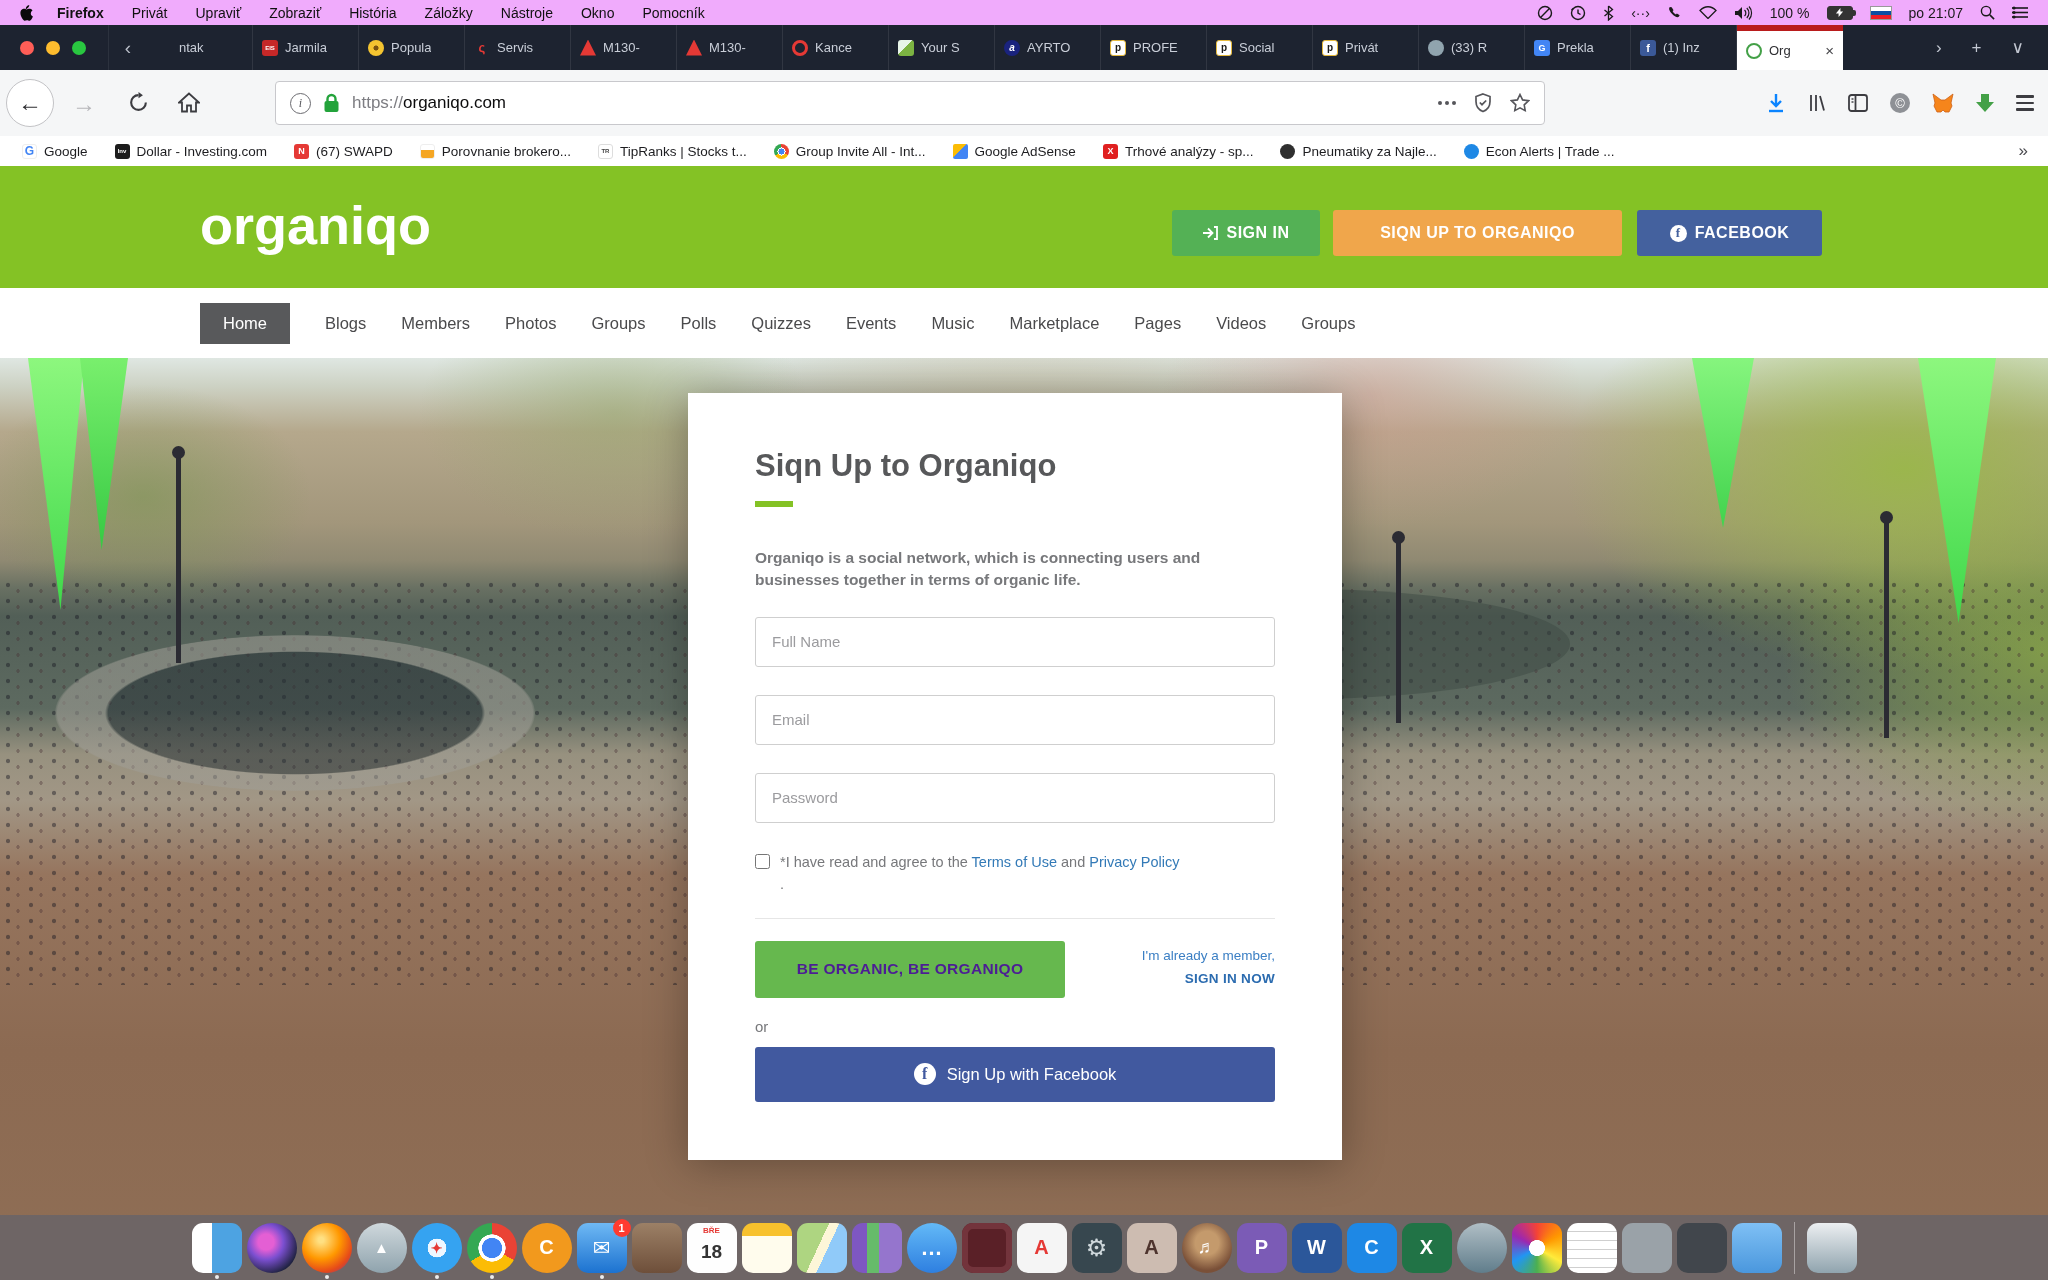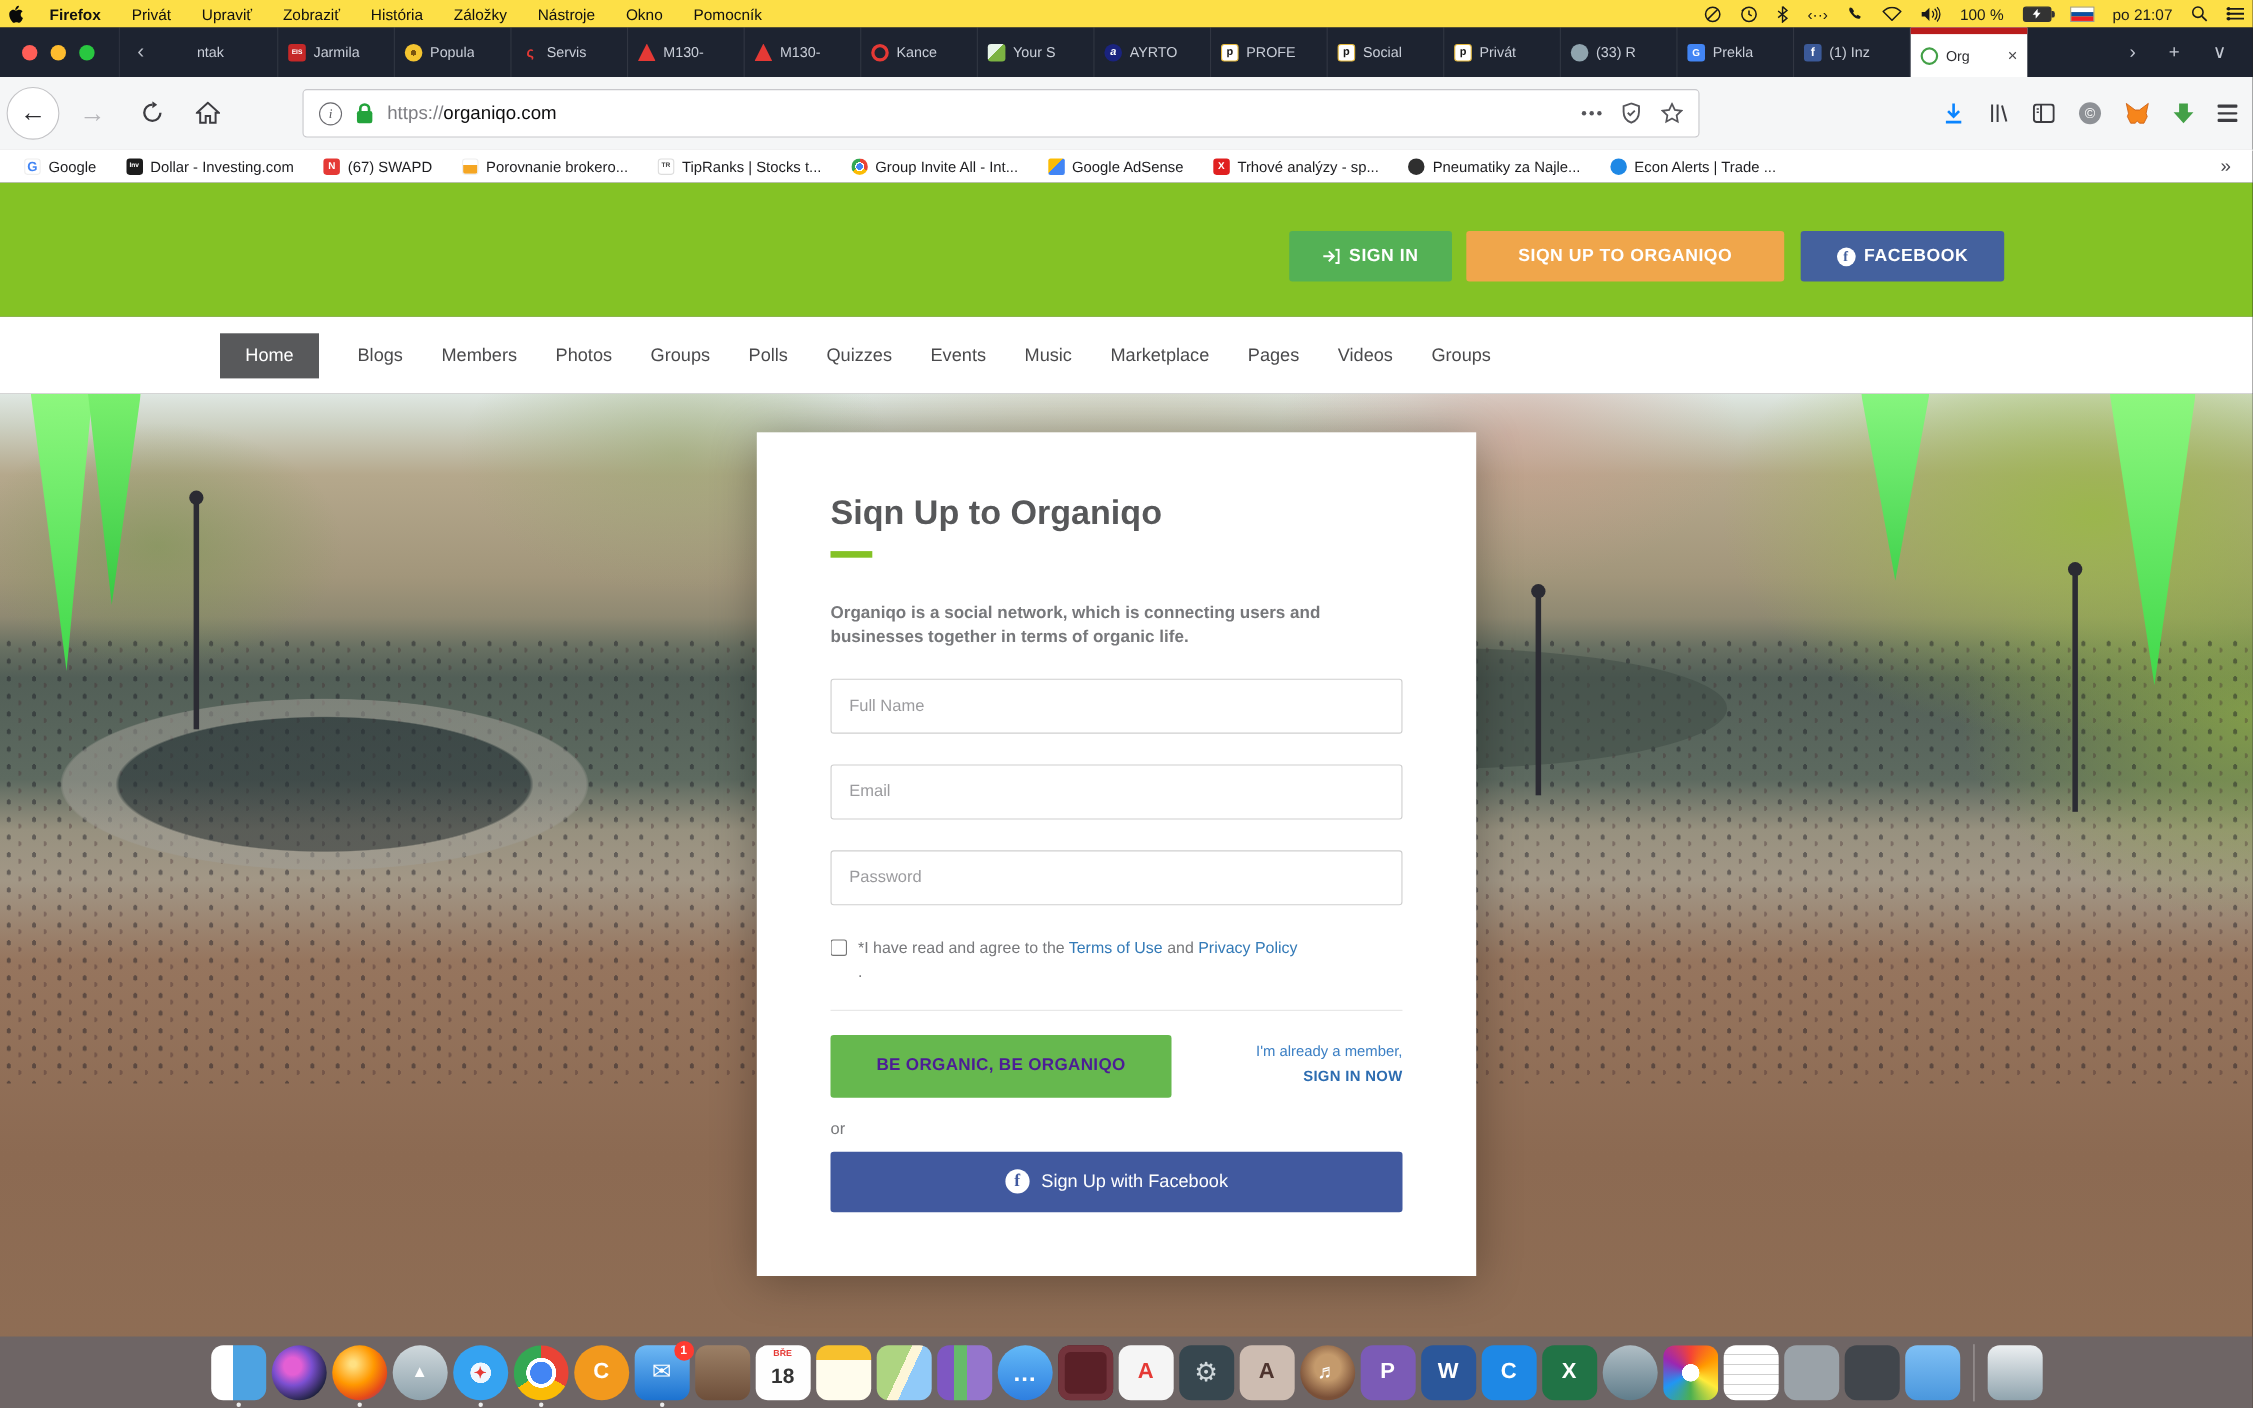--- a/index.html
+++ b/index.html
@@ -1,20 +1,20 @@
 <!DOCTYPE html>
 <html><head>
 <meta charset="utf-8">
 <style>
   html,body{margin:0;padding:0}
   body{width:2048px;height:1280px;position:relative;overflow:hidden;
        font-family:"Liberation Sans",sans-serif;background:#222;}
   
-  .menubar{position:absolute;top:0;left:0;right:0;height:25px;background:#fde047;
-    display:flex;align-items:center;padding:0 8px;font-size:14px;color:#101010;box-sizing:border-box;z-index:40}
+  .menubar{position:absolute;top:0;left:0;right:0;height:25px;background:#f0abfc;
+    display:flex;align-items:center;padding:0 20px;font-size:14px;color:#101010;box-sizing:border-box;z-index:40}
   .apple-wrap{margin-right:24px;display:flex;align-items:center}
   .mb-app{font-weight:bold;margin-right:28px}
   .mb-menu{margin-right:28px}
   .mb-right{margin-left:auto;display:flex;align-items:center;gap:17px;color:#1a1a1a}
   .mb-ico{display:flex;align-items:center}
   .battery{width:24px;height:12px;border:1px solid #333;border-radius:3px;position:relative;background:#333;display:flex;align-items:center;justify-content:center}
   .battery::after{content:"";position:absolute;right:-4px;top:3px;width:3px;height:6px;background:#333;border-radius:0 2px 2px 0}
   .flag{width:22px;height:14px;display:flex;flex-direction:column;border:1px solid #999;box-sizing:border-box}
   .flag div{flex:1}
   .flag .w{background:#fff}.flag .b{background:#0b4ea2}.flag .r{background:#ee1c25}
@@ -534,20 +534,21 @@
 
     <span class="bm">
       <span class="bm-ico bm-econ"></span>
       <span>Econ Alerts | Trade ...</span>
     </span>
 
   <span class="bm-overflow">»</span>
 </div>
 
 <div class="site-header">
+  <span class="logo">organiqo</span>
   <span class="hdr-btn btn-signin">
     <svg width="16" height="14" viewBox="0 0 16 14">
         <path d="M1 7h9M6 2.5L10.5 7 6 11.5" fill="none" stroke="#fff" stroke-width="1.8"></path>
         <path d="M12 1h3v12h-3" fill="none" stroke="#fff" stroke-width="1.8"></path>
       </svg>
     <span>SIGN IN</span>
   </span>
   <span class="hdr-btn btn-signup">
     <span>SIQN UP TO ORGANIQO</span>
   </span>

